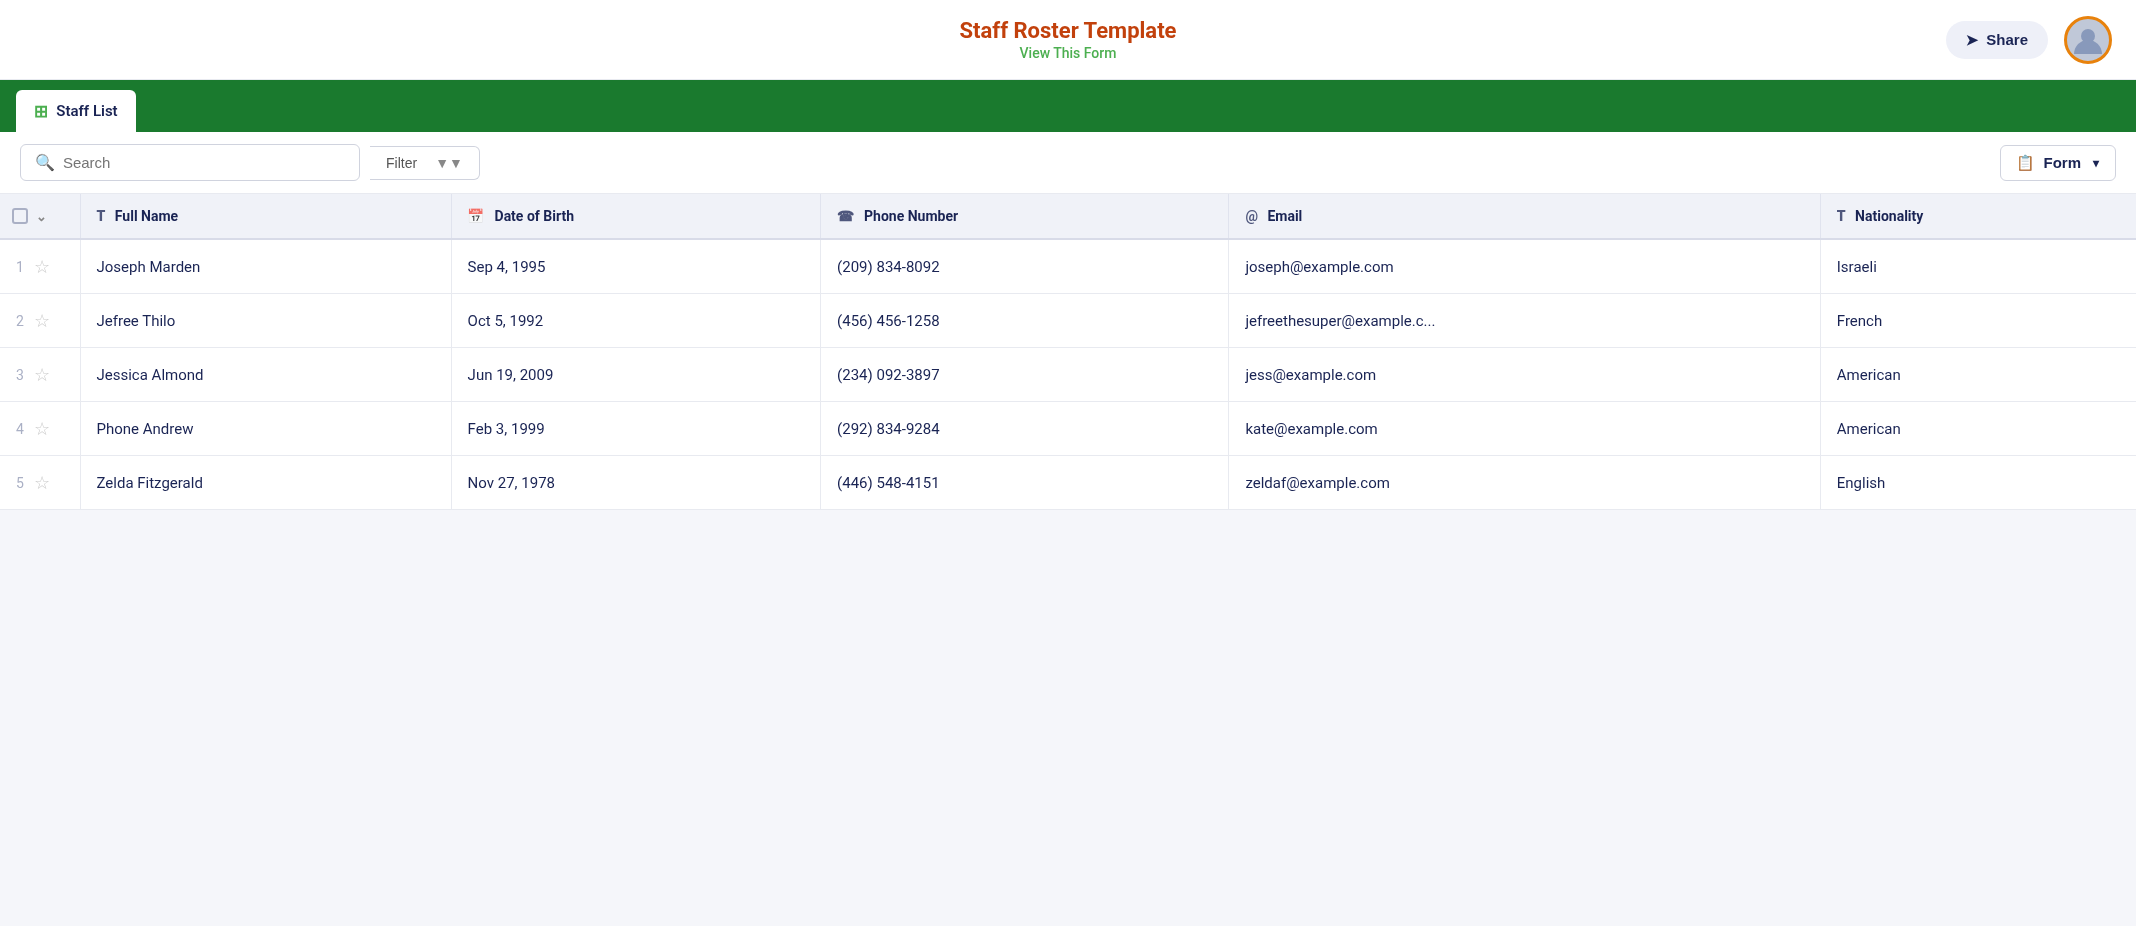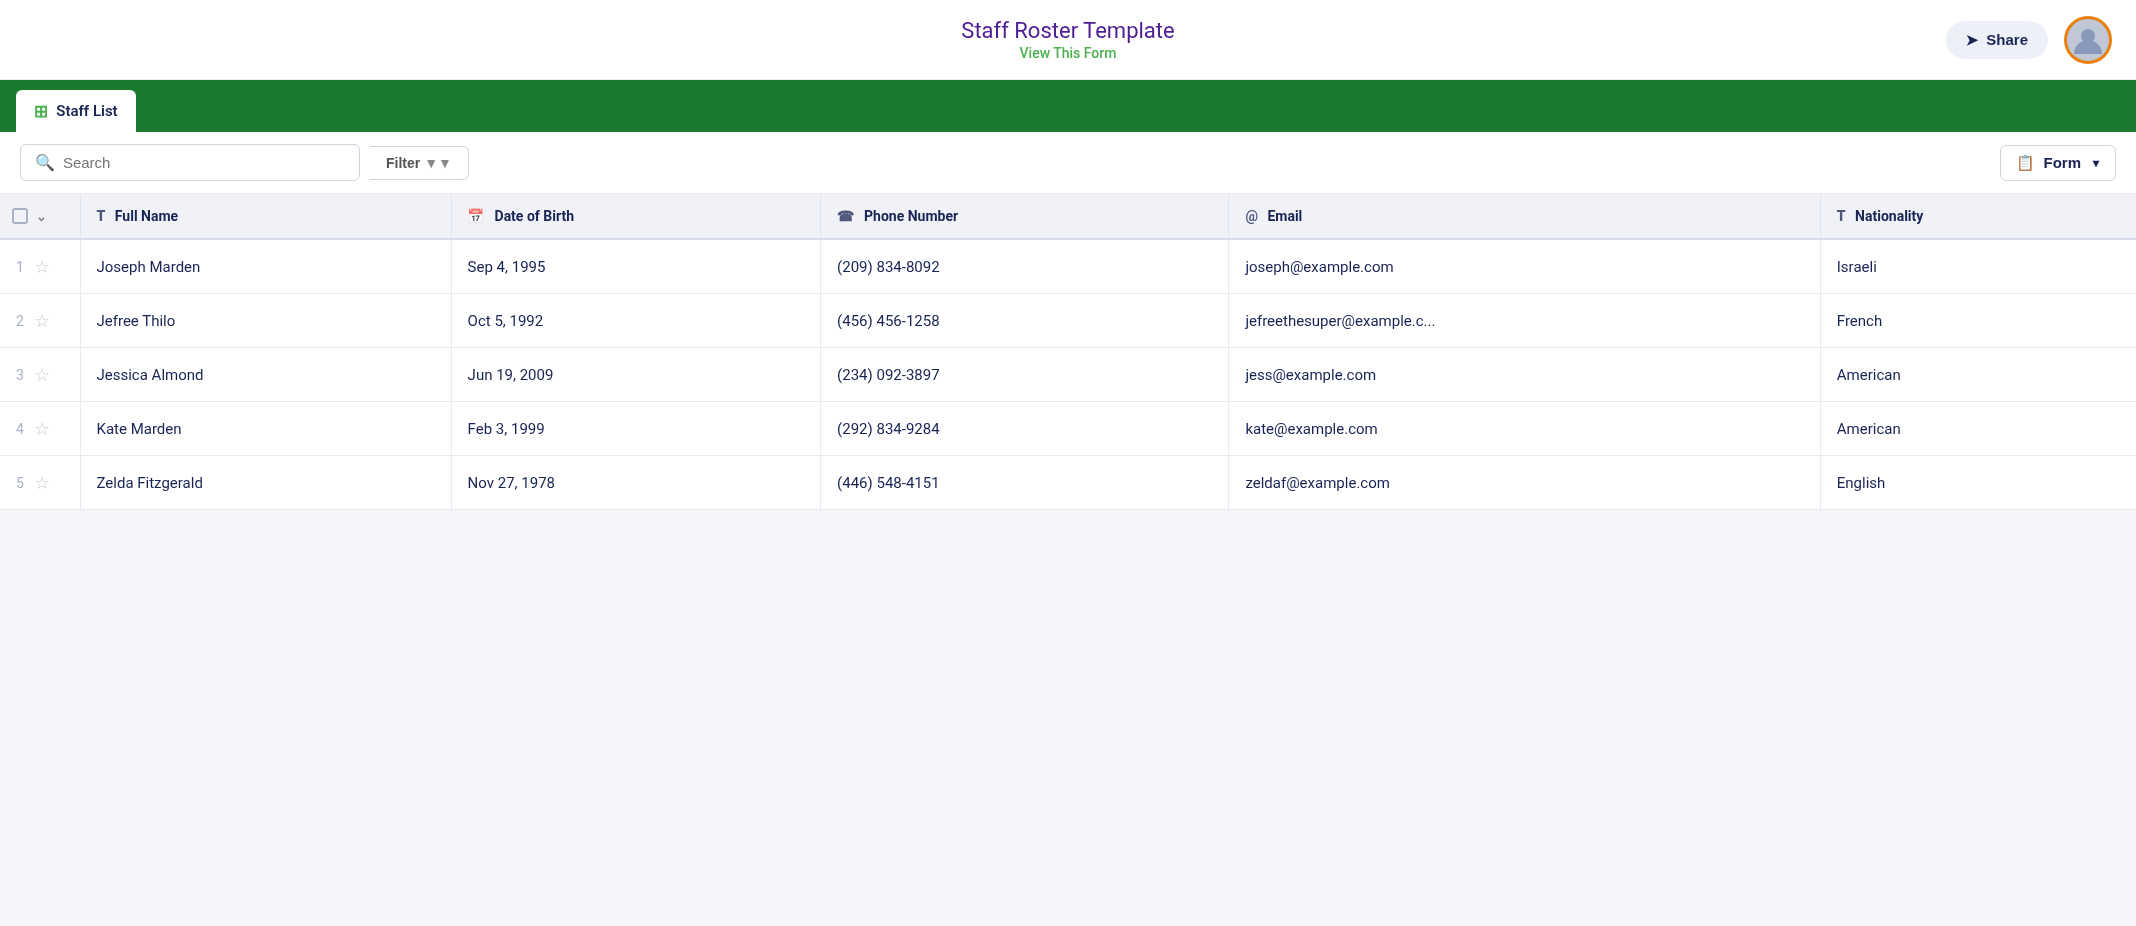--- a/index.html
+++ b/index.html
@@ -43,22 +43,22 @@
       font-weight: 400;
     }
     .header-center {
       position: absolute;
       left: 50%;
       transform: translateX(-50%);
       text-align: center;
     }
     .header-title {
       font-size: 22px;
-      font-weight: 400;
-      color: #4c1d95;
+      font-weight: 700;
+      color: #c2410c;
       line-height: 1.2;
     }
     .header-subtitle {
       font-size: 14px;
       color: #4caf50;
       font-weight: 500;
       cursor: pointer;
     }
     .header-actions {
       margin-left: auto;
@@ -145,31 +145,30 @@
       border: none;
       outline: none;
       font-size: 15px;
       color: #888;
       width: 100%;
       background: transparent;
     }
     .filter-btn {
       display: flex;
       align-items: flex-end;
-      gap: 4px;
+      gap: 18px;
       border: 1.5px solid #d0d3de;
       border-left: none;
       border-radius: 0 6px 6px 0;
       padding: 8px 16px;
       background: #fff;
       font-size: 14px;
       color: #555;
       cursor: pointer;
       margin-left: -2px;
-      font-weight: bold;
     }
     .toolbar-right {
       margin-left: auto;
     }
     .form-btn {
       display: flex;
       align-items: center;
       gap: 8px;
       border: 1.5px solid #d0d3de;
       border-radius: 6px;
@@ -376,21 +375,21 @@
     <td>jess@example.com</td>
     <td>American</td>
   </tr>
         <tr>
     <td>
       <div class="row-leading">
         <span class="row-num">4</span>
         <span class="star-cell">☆</span>
       </div>
     </td>
-    <td>Kate Marden</td>
+    <td>Phone Andrew</td>
     <td>Feb 3, 1999</td>
     <td>(292) 834-9284</td>
     <td>kate@example.com</td>
     <td>American</td>
   </tr>
         <tr>
     <td>
       <div class="row-leading">
         <span class="row-num">5</span>
         <span class="star-cell">☆</span>

